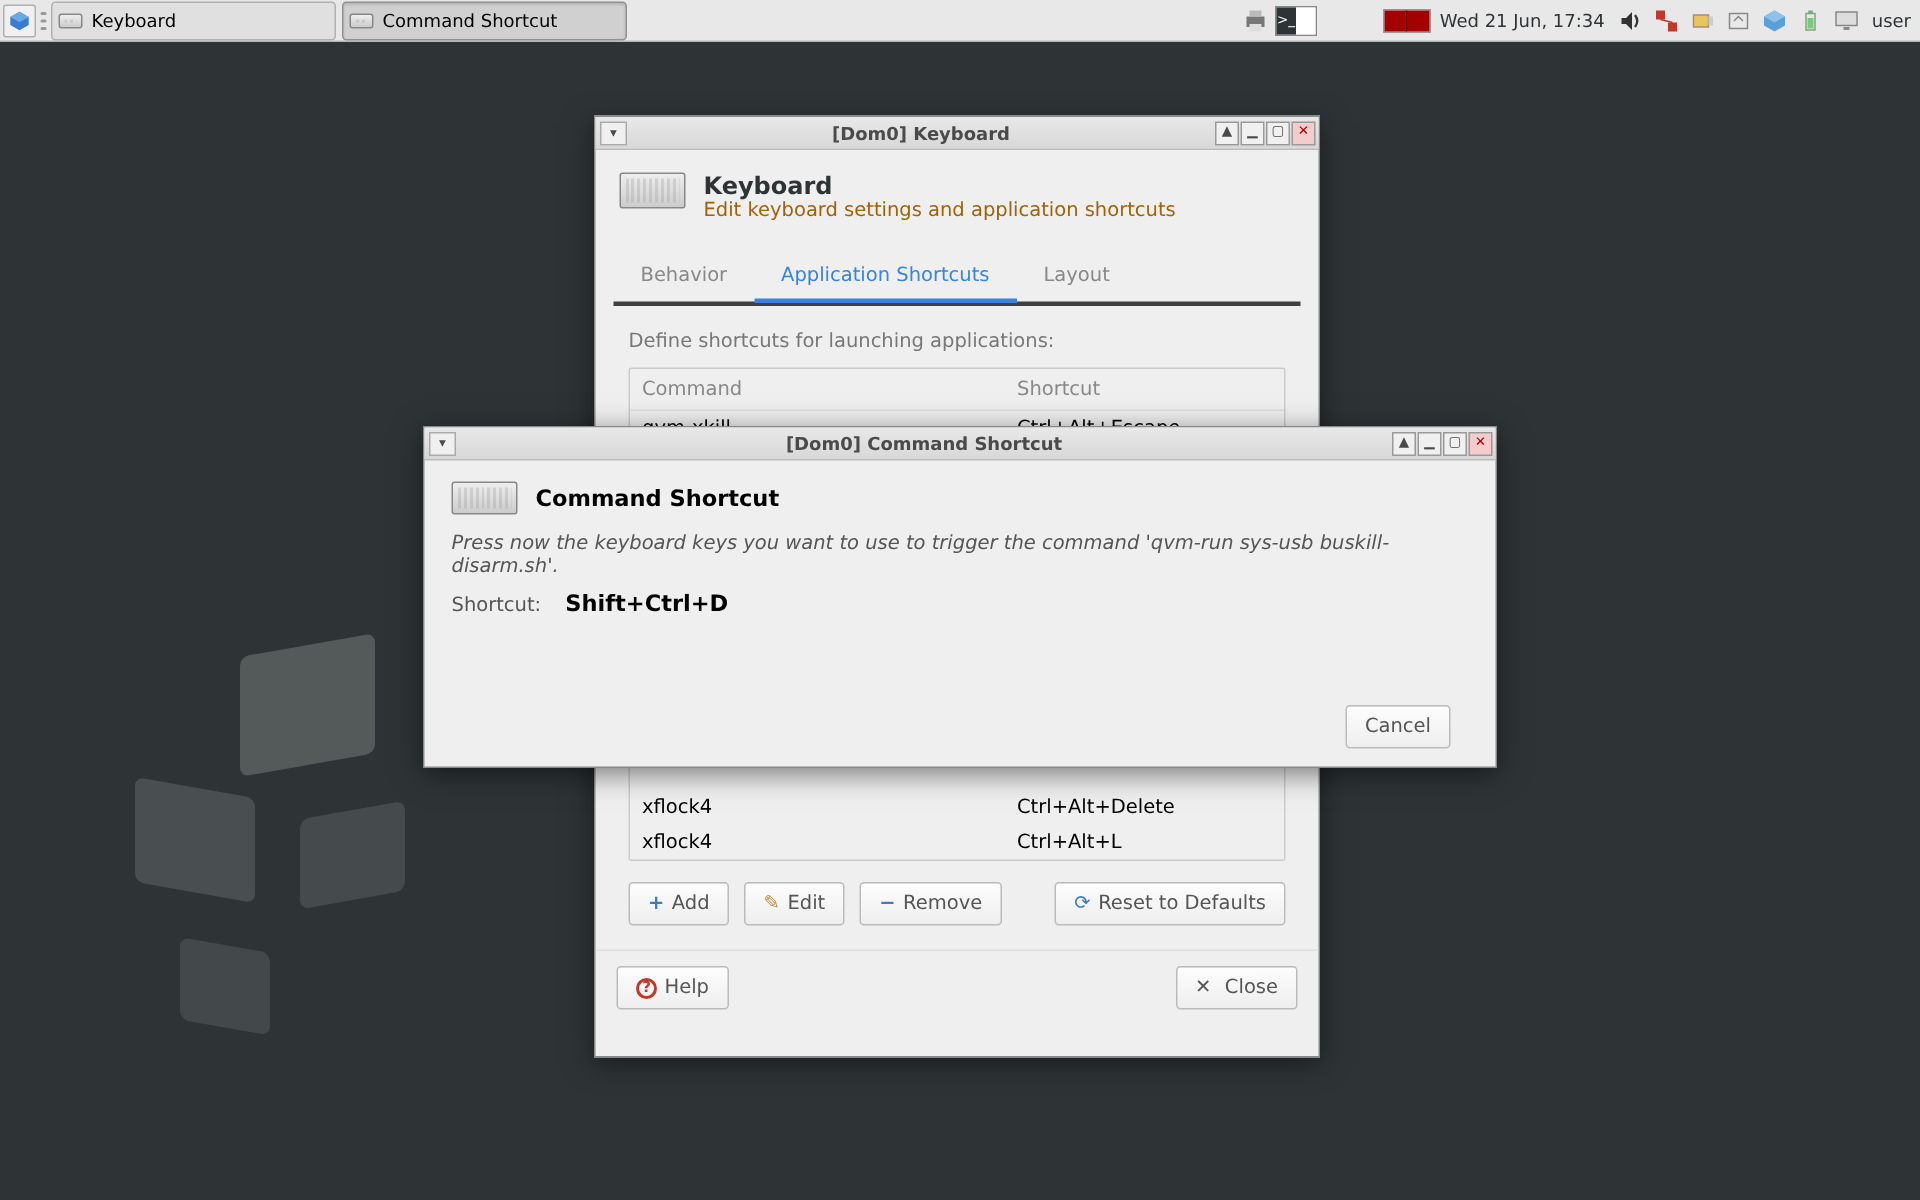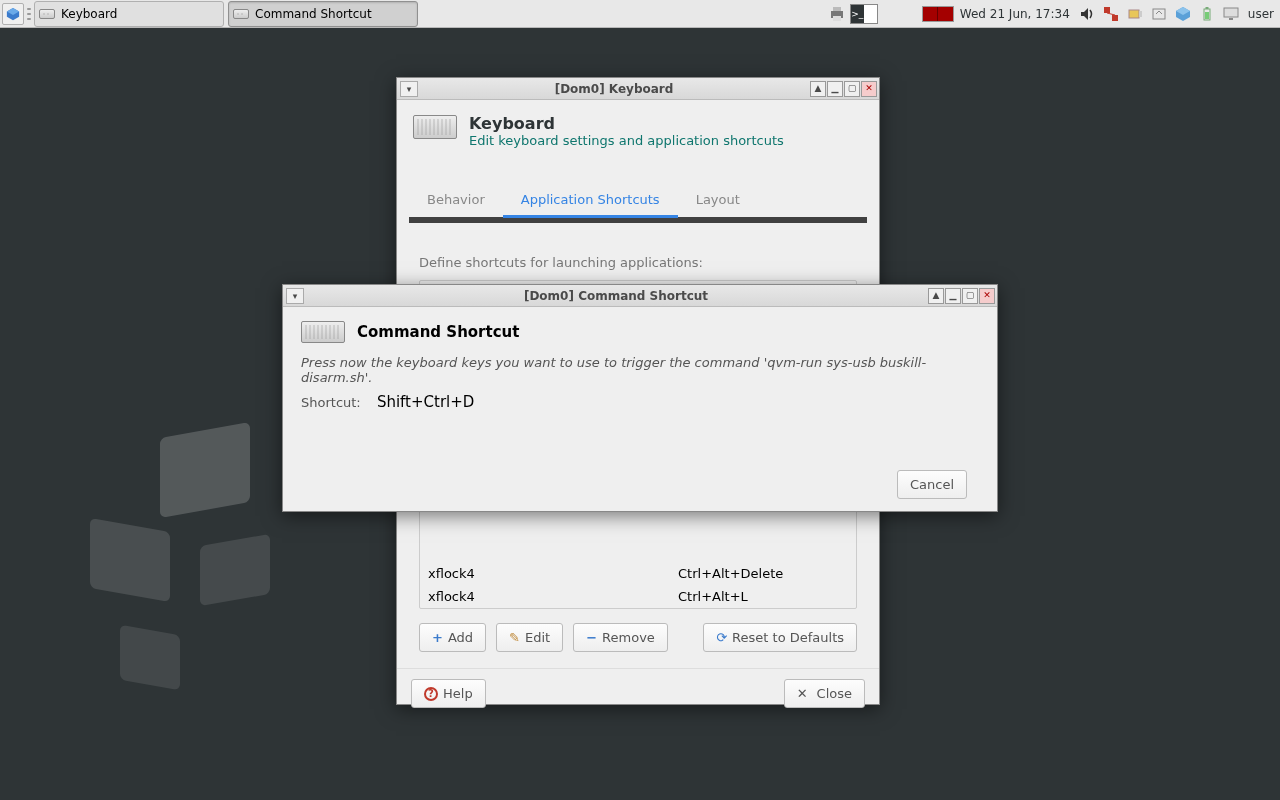--- a/index.html
+++ b/index.html
@@ -39,23 +39,23 @@
 .titlebar .tb-title { flex: 1; text-align: center; }
 .titlebar .tb-btns { display: flex; gap: 1px; margin-right: 2px; }
 .titlebar .tb-btn { width: 16px; height: 16px; border: 1px solid #999; background: #f0f0f0; display: flex; align-items: center; justify-content: center; font-size: 9px; line-height: 1; }
 .titlebar .tb-btn.close { background: #f5cccc; color: #a00; }
 
 
 #win-keyboard { left: 396px; top: 77px; width: 484px; height: 628px; }
 .kb-header { padding: 14px 16px; display: flex; gap: 12px; align-items: center; }
 .kb-header .big-ico { width: 44px; height: 32px; }
 .kb-header h1 { font-size: 16px; font-weight: bold; color: #2e3436; }
-.kb-header p { font-size: 13px; color: #0f766e; }
-
-.tabbar { display: flex; border-bottom: 6px solid #404040; margin: 16px 12px; padding-top: 6px; }
+.kb-header p { font-size: 13px; color: #a16207; }
+
+.tabbar { display: flex; border-bottom: 3px solid #404040; margin: 0 12px; padding-top: 6px; }
 .tab { padding: 8px 18px; font-size: 13px; color: #888; cursor: pointer; }
 .tab.active { color: #3584e4; border-bottom: 3px solid #3584e4; margin-bottom: -1px; font-weight: 500; }
 .kb-body { padding: 16px 22px; }
 .kb-body .intro { font-size: 13px; color: #777; margin-bottom: 10px; }
 .shortcut-table { border: 1px solid #ccc; border-radius: 2px; width: 100%; font-size: 13px; }
 .shortcut-table .thead { display: flex; padding: 6px 8px; border-bottom: 1px solid #ddd; color: #888; font-weight: 500; }
 .shortcut-table .row { display: flex; padding: 4px 8px; }
 .shortcut-table .c1 { flex: 1; }
 .shortcut-table .c2 { width: 170px; }
 
@@ -66,21 +66,21 @@
 .footer-row .right { margin-left: auto; }
 
 
 #win-cmd { left: 282px; top: 284px; width: 716px; height: 228px; z-index: 10; }
 .cmd-body { padding: 14px 18px; }
 .cmd-header { display: flex; align-items: center; gap: 12px; margin-bottom: 12px; }
 .cmd-header h1 { font-size: 15px; font-weight: bold; }
 .cmd-prompt { font-style: italic; font-size: 13px; color: #555; margin-bottom: 8px; }
 .cmd-shortcut-row { font-size: 13px; }
 .cmd-shortcut-row .lbl { color: #555; margin-right: 12px; }
-.cmd-shortcut-row .val { font-weight: normal; font-size: 15px; }
+.cmd-shortcut-row .val { font-weight: bold; font-size: 15px; }
 .cmd-footer { position: absolute; bottom: 12px; right: 30px; }
 
 .ico-keyboard { width: 40px; height: 20px; background: linear-gradient(#eee,#ccc); border: 1px solid #888; border-radius: 2px; position: relative; }
 .ico-keyboard::after { content:""; position:absolute; left:3px; right:3px; top:3px; bottom:3px; background: repeating-linear-gradient(90deg,#999 0 2px,transparent 2px 4px); opacity:.3; }
 
 .ico-plus { color:#3b7bcc; font-weight:bold; }
 .ico-edit { color:#c08a3a; }
 .ico-minus{ color:#3b7bcc; font-weight:bold; }
 .ico-refresh{ color:#3b7bcc; }
 .ico-help{ width:14px;height:14px;border:2px solid #c0392b;border-radius:50%;color:#c0392b;font-weight:bold;font-size:10px;display:inline-flex;align-items:center;justify-content:center; }

